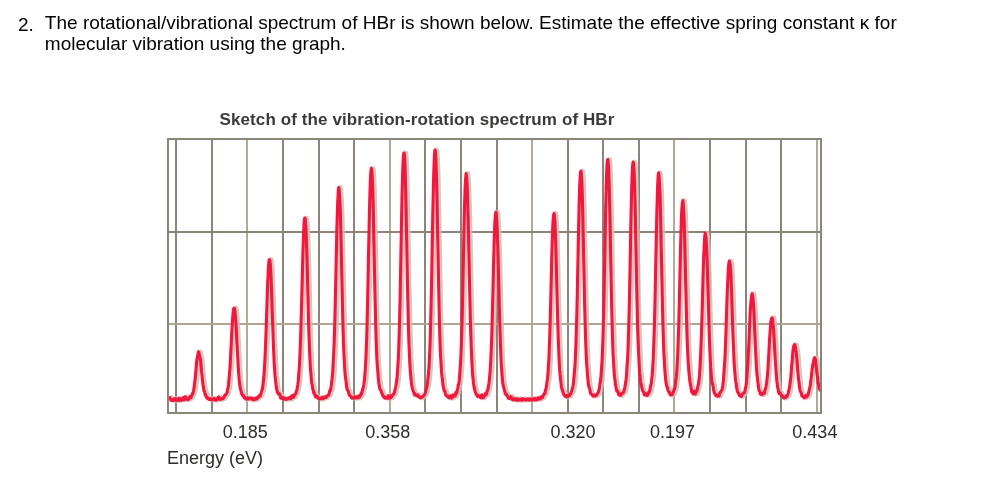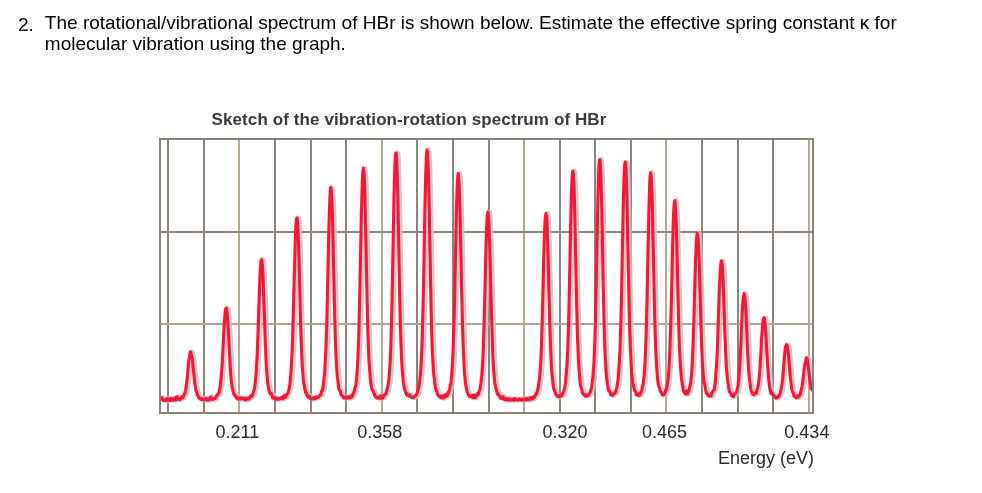--- a/index.html
+++ b/index.html
@@ -33,21 +33,21 @@
   }
   #question-text {
     font-size: 19px;
     line-height: 21px;
     width: 900px;
   }
 
   
   #figure {
     position: absolute;
-    left: 4px;
+    left: 12px;
     top: 100px;
     width: 786px;
     height: 393px;
   }
 
   #chart-title {
     position: absolute;
     left: 0;
     top: 10px;
     width: 982px;
@@ -112,21 +112,21 @@
     font-size: 18px;
     color: #2b2b28;
     transform: translateX(-50%);
     white-space: nowrap;
   }
   #xaxis-label {
     position: absolute;
     top: 348px;
     left: 155px;
     width: 655px;
-    text-align: right;
+    text-align: left;
     font-size: 18px;
     color: #2b2b28;
   }
 </style>
 </head>
 <body>
 
 <div id="question">
   <div id="question-number">2.</div>
   <div id="question-text">The rotational/vibrational spectrum of HBr is shown below.  Estimate the effective spring constant κ for molecular vibration using the graph.</div>
@@ -160,21 +160,21 @@
         <div class="hgrid warm" style="top: 183.092px;"></div>
         <div class="hgrid" style="top: 90.908px;"></div>
       </div>
     <svg id="spectrum" viewBox="0 0 655 276" preserveAspectRatio="none">
         <path d="M 0.00 262.26 L 0.47 261.88 L 0.94 261.37 L 1.40 263.20 L 1.87 263.84 L 2.34 263.35 L 2.81 264.30 L 3.28 263.81 L 3.74 264.17 L 4.21 263.91 L 4.68 263.01 L 5.15 262.53 L 5.61 262.79 L 6.08 264.23 L 6.55 262.41 L 7.02 263.27 L 7.49 263.77 L 7.95 263.30 L 8.42 264.13 L 8.89 263.84 L 9.36 263.13 L 9.83 262.15 L 10.29 264.23 L 10.76 264.05 L 11.23 262.72 L 11.70 263.75 L 12.16 262.59 L 12.63 264.03 L 13.10 263.74 L 13.57 262.98 L 14.04 262.88 L 14.50 261.37 L 14.97 261.68 L 15.44 263.60 L 15.91 262.10 L 16.37 260.60 L 16.84 261.17 L 17.31 261.90 L 17.78 262.27 L 18.25 263.10 L 18.71 263.49 L 19.18 262.97 L 19.65 262.83 L 20.12 262.63 L 20.59 261.13 L 21.05 260.60 L 21.52 260.23 L 21.99 261.39 L 22.46 260.23 L 22.92 259.41 L 23.39 257.54 L 23.86 257.72 L 24.33 255.96 L 24.80 253.90 L 25.26 250.95 L 25.73 246.78 L 26.20 243.56 L 26.67 238.37 L 27.14 233.11 L 27.60 227.49 L 28.07 222.57 L 28.54 221.15 L 29.01 218.50 L 29.48 214.97 L 29.94 215.42 L 30.41 217.57 L 30.88 219.15 L 31.35 221.25 L 31.81 223.49 L 32.28 229.52 L 32.75 234.96 L 33.22 239.16 L 33.69 243.64 L 34.15 248.04 L 34.62 250.53 L 35.09 253.98 L 35.56 255.07 L 36.02 256.22 L 36.49 258.96 L 36.96 258.63 L 37.43 259.97 L 37.90 261.47 L 38.36 261.95 L 38.83 261.63 L 39.30 261.88 L 39.77 262.87 L 40.24 262.47 L 40.70 263.29 L 41.17 262.59 L 41.64 262.91 L 42.11 263.28 L 42.57 262.89 L 43.04 263.01 L 43.51 263.72 L 43.98 263.51 L 44.45 262.95 L 44.91 262.88 L 45.38 262.22 L 45.85 263.63 L 46.32 262.76 L 46.79 262.74 L 47.25 263.92 L 47.72 263.66 L 48.19 263.52 L 48.66 263.25 L 49.13 261.47 L 49.59 260.97 L 50.06 260.79 L 50.53 262.51 L 51.00 262.96 L 51.46 262.35 L 51.93 263.25 L 52.40 262.99 L 52.87 262.35 L 53.34 262.37 L 53.80 262.59 L 54.27 262.64 L 54.74 261.56 L 55.21 261.35 L 55.68 260.42 L 56.14 259.00 L 56.61 258.66 L 57.08 258.64 L 57.55 257.79 L 58.01 257.26 L 58.48 255.95 L 58.95 252.74 L 59.42 251.64 L 59.89 247.85 L 60.35 242.95 L 60.82 237.30 L 61.29 231.68 L 61.76 223.92 L 62.22 214.20 L 62.69 205.15 L 63.16 194.58 L 63.63 187.07 L 64.10 180.24 L 64.56 174.46 L 65.03 171.14 L 65.50 170.56 L 65.97 171.41 L 66.44 174.14 L 66.90 180.07 L 67.37 186.40 L 67.84 194.81 L 68.31 205.48 L 68.77 213.59 L 69.24 222.27 L 69.71 231.58 L 70.18 238.02 L 70.65 243.50 L 71.11 247.54 L 71.58 251.42 L 72.05 252.69 L 72.52 254.93 L 72.99 257.55 L 73.45 257.42 L 73.92 258.99 L 74.39 259.68 L 74.86 259.17 L 75.33 260.50 L 75.79 261.73 L 76.26 261.18 L 76.73 261.49 L 77.20 262.78 L 77.66 262.96 L 78.13 262.78 L 78.60 262.19 L 79.07 261.58 L 79.54 261.84 L 80.00 262.83 L 80.47 262.40 L 80.94 262.01 L 81.41 261.74 L 81.88 262.04 L 82.34 261.98 L 82.81 262.11 L 83.28 262.83 L 83.75 263.37 L 84.21 262.42 L 84.68 262.37 L 85.15 263.49 L 85.62 262.94 L 86.09 263.36 L 86.55 262.50 L 87.02 262.84 L 87.49 262.17 L 87.96 261.77 L 88.42 262.73 L 88.89 262.21 L 89.36 261.76 L 89.83 260.80 L 90.30 259.99 L 90.76 259.27 L 91.23 260.24 L 91.70 259.70 L 92.17 258.64 L 92.64 256.90 L 93.10 255.38 L 93.57 253.60 L 94.04 252.11 L 94.51 248.60 L 94.98 244.86 L 95.44 240.22 L 95.91 233.07 L 96.38 225.47 L 96.85 215.56 L 97.31 203.91 L 97.78 190.77 L 98.25 176.35 L 98.72 161.53 L 99.19 147.91 L 99.65 136.94 L 100.12 128.56 L 100.59 122.44 L 101.06 121.33 L 101.53 122.43 L 101.99 126.59 L 102.46 134.50 L 102.93 145.69 L 103.40 159.41 L 103.86 173.95 L 104.33 186.85 L 104.80 201.95 L 105.27 212.95 L 105.74 224.69 L 106.20 232.03 L 106.67 238.85 L 107.14 243.50 L 107.61 247.82 L 108.07 251.23 L 108.54 253.56 L 109.01 255.73 L 109.48 256.69 L 109.95 257.54 L 110.41 257.24 L 110.88 257.10 L 111.35 257.82 L 111.82 259.53 L 112.29 261.68 L 112.75 261.61 L 113.22 261.00 L 113.69 262.23 L 114.16 261.27 L 114.62 262.30 L 115.09 262.92 L 115.56 261.84 L 116.03 262.24 L 116.50 263.04 L 116.96 262.58 L 117.43 262.22 L 117.90 262.86 L 118.37 263.14 L 118.84 262.55 L 119.30 262.71 L 119.77 262.61 L 120.24 261.96 L 120.71 261.76 L 121.18 261.37 L 121.64 261.37 L 122.11 261.77 L 122.58 262.71 L 123.05 260.57 L 123.51 259.68 L 123.98 259.45 L 124.45 260.77 L 124.92 260.14 L 125.39 260.98 L 125.85 259.88 L 126.32 258.58 L 126.79 258.11 L 127.26 257.63 L 127.73 256.93 L 128.19 254.50 L 128.66 253.56 L 129.13 251.00 L 129.60 248.27 L 130.06 244.39 L 130.53 238.05 L 131.00 232.13 L 131.47 224.17 L 131.94 213.83 L 132.40 200.75 L 132.87 185.09 L 133.34 167.90 L 133.81 150.38 L 134.27 132.24 L 134.74 114.14 L 135.21 98.90 L 135.68 88.00 L 136.15 80.81 L 136.61 79.15 L 137.08 79.65 L 137.55 85.76 L 138.02 94.95 L 138.49 108.62 L 138.95 123.68 L 139.42 142.52 L 139.89 162.79 L 140.36 182.05 L 140.83 198.03 L 141.29 210.47 L 141.76 221.10 L 142.23 231.08 L 142.70 236.48 L 143.16 242.64 L 143.63 247.00 L 144.10 248.50 L 144.57 252.32 L 145.04 253.62 L 145.50 256.47 L 145.97 256.03 L 146.44 258.08 L 146.91 258.29 L 147.38 260.35 L 147.84 260.80 L 148.31 260.36 L 148.78 259.97 L 149.25 260.07 L 149.71 261.11 L 150.18 262.20 L 150.65 262.60 L 151.12 262.11 L 151.59 262.82 L 152.05 262.29 L 152.52 261.95 L 152.99 262.06 L 153.46 261.95 L 153.92 262.62 L 154.39 261.23 L 154.86 261.84 L 155.33 262.25 L 155.80 262.08 L 156.26 260.95 L 156.73 261.34 L 157.20 260.88 L 157.67 260.53 L 158.14 261.20 L 158.60 260.49 L 159.07 259.75 L 159.54 259.22 L 160.01 259.12 L 160.47 259.07 L 160.94 258.22 L 161.41 255.75 L 161.88 254.17 L 162.35 254.43 L 162.81 252.33 L 163.28 248.65 L 163.75 245.38 L 164.22 240.61 L 164.69 236.28 L 165.15 227.11 L 165.62 218.49 L 166.09 207.27 L 166.56 193.41 L 167.03 176.74 L 167.49 155.83 L 167.96 134.37 L 168.43 112.51 L 168.90 90.55 L 169.36 74.22 L 169.83 61.72 L 170.30 52.05 L 170.77 48.16 L 171.24 50.89 L 171.70 57.70 L 172.17 66.91 L 172.64 82.10 L 173.11 101.41 L 173.58 123.86 L 174.04 146.12 L 174.51 167.23 L 174.98 187.25 L 175.45 202.87 L 175.91 215.07 L 176.38 224.80 L 176.85 232.98 L 177.32 239.32 L 177.79 242.68 L 178.25 246.18 L 178.72 250.52 L 179.19 253.07 L 179.66 253.95 L 180.12 254.25 L 180.59 255.54 L 181.06 257.93 L 181.53 259.01 L 182.00 259.50 L 182.46 260.04 L 182.93 260.08 L 183.40 261.34 L 183.87 260.68 L 184.34 261.94 L 184.80 261.20 L 185.27 261.79 L 185.74 261.35 L 186.21 261.43 L 186.67 261.75 L 187.14 262.04 L 187.61 260.50 L 188.08 260.59 L 188.55 260.54 L 189.01 261.49 L 189.48 261.22 L 189.95 260.99 L 190.42 261.70 L 190.89 259.87 L 191.35 261.11 L 191.82 260.57 L 192.29 260.10 L 192.76 258.95 L 193.23 257.34 L 193.69 257.64 L 194.16 255.28 L 194.63 254.40 L 195.10 251.99 L 195.56 250.70 L 196.03 247.99 L 196.50 244.40 L 196.97 239.51 L 197.44 233.67 L 197.90 225.62 L 198.37 214.44 L 198.84 202.77 L 199.31 186.60 L 199.77 165.55 L 200.24 143.45 L 200.71 119.48 L 201.18 95.99 L 201.65 74.27 L 202.11 56.08 L 202.58 41.09 L 203.05 32.92 L 203.52 28.75 L 203.99 30.04 L 204.45 36.06 L 204.92 47.84 L 205.39 63.84 L 205.86 87.06 L 206.32 110.97 L 206.79 135.03 L 207.26 158.06 L 207.73 177.80 L 208.20 196.53 L 208.66 209.73 L 209.13 221.59 L 209.60 229.15 L 210.07 234.84 L 210.54 241.31 L 211.00 245.73 L 211.47 249.02 L 211.94 251.92 L 212.41 253.19 L 212.88 253.54 L 213.34 254.33 L 213.81 256.18 L 214.28 257.33 L 214.75 258.19 L 215.21 259.75 L 215.68 259.82 L 216.15 261.00 L 216.62 261.43 L 217.09 261.75 L 217.55 260.93 L 218.02 261.33 L 218.49 262.01 L 218.96 262.01 L 219.43 262.12 L 219.89 261.87 L 220.36 261.45 L 220.83 259.43 L 221.30 261.45 L 221.76 262.10 L 222.23 261.89 L 222.70 261.47 L 223.17 261.56 L 223.64 259.24 L 224.10 260.43 L 224.57 259.61 L 225.04 258.81 L 225.51 258.52 L 225.97 257.55 L 226.44 257.18 L 226.91 255.74 L 227.38 253.27 L 227.85 251.41 L 228.31 249.23 L 228.78 246.45 L 229.25 243.08 L 229.72 237.35 L 230.19 230.86 L 230.65 222.92 L 231.12 212.38 L 231.59 197.27 L 232.06 180.34 L 232.52 160.14 L 232.99 135.80 L 233.46 109.50 L 233.93 83.70 L 234.40 59.76 L 234.86 41.05 L 235.33 26.45 L 235.80 16.28 L 236.27 13.19 L 236.74 13.50 L 237.20 19.62 L 237.67 32.45 L 238.14 50.89 L 238.61 75.04 L 239.08 99.53 L 239.54 125.36 L 240.01 148.66 L 240.48 171.06 L 240.95 190.97 L 241.41 206.18 L 241.88 217.56 L 242.35 227.72 L 242.82 234.86 L 243.29 239.98 L 243.75 244.95 L 244.22 248.76 L 244.69 251.00 L 245.16 252.95 L 245.62 254.63 L 246.09 255.63 L 246.56 257.10 L 247.03 258.58 L 247.50 257.39 L 247.96 258.64 L 248.43 258.68 L 248.90 259.49 L 249.37 259.46 L 249.84 258.96 L 250.30 258.71 L 250.77 259.91 L 251.24 260.60 L 251.71 260.54 L 252.17 260.63 L 252.64 261.60 L 253.11 261.58 L 253.58 261.30 L 254.05 261.31 L 254.51 260.97 L 254.98 260.61 L 255.45 260.10 L 255.92 259.84 L 256.39 259.16 L 256.85 258.33 L 257.32 258.17 L 257.79 256.51 L 258.26 255.38 L 258.73 252.64 L 259.19 251.34 L 259.66 249.58 L 260.13 245.67 L 260.60 241.43 L 261.06 236.87 L 261.53 230.87 L 262.00 221.87 L 262.47 211.67 L 262.94 197.68 L 263.40 179.77 L 263.87 159.84 L 264.34 135.68 L 264.81 109.34 L 265.28 82.18 L 265.74 59.29 L 266.21 39.26 L 266.68 24.09 L 267.15 15.07 L 267.61 10.15 L 268.08 11.71 L 268.55 19.73 L 269.02 33.38 L 269.49 51.71 L 269.95 74.97 L 270.42 101.14 L 270.89 126.69 L 271.36 151.24 L 271.82 173.24 L 272.29 191.80 L 272.76 207.21 L 273.23 218.78 L 273.70 226.78 L 274.16 235.33 L 274.63 239.65 L 275.10 242.53 L 275.57 247.96 L 276.04 250.93 L 276.50 252.77 L 276.97 254.59 L 277.44 254.50 L 277.91 257.14 L 278.37 258.46 L 278.84 259.00 L 279.31 259.79 L 279.78 260.08 L 280.25 260.43 L 280.71 260.04 L 281.18 261.23 L 281.65 261.40 L 282.12 261.72 L 282.59 260.62 L 283.05 259.67 L 283.52 261.32 L 283.99 261.20 L 284.46 261.88 L 284.93 261.42 L 285.39 258.97 L 285.86 258.91 L 286.33 258.64 L 286.80 259.76 L 287.26 258.69 L 287.73 259.89 L 288.20 258.63 L 288.67 256.11 L 289.14 257.14 L 289.60 256.28 L 290.07 253.69 L 290.54 252.28 L 291.01 248.42 L 291.48 247.53 L 291.94 244.70 L 292.41 239.41 L 292.88 232.59 L 293.35 225.75 L 293.81 216.19 L 294.28 202.59 L 294.75 187.37 L 295.22 169.24 L 295.69 146.41 L 296.15 123.93 L 296.62 100.16 L 297.09 76.56 L 297.56 59.75 L 298.02 46.31 L 298.49 38.56 L 298.96 33.93 L 299.43 37.11 L 299.90 43.99 L 300.36 55.31 L 300.83 72.92 L 301.30 94.16 L 301.77 115.92 L 302.24 139.49 L 302.70 161.36 L 303.17 181.17 L 303.64 196.74 L 304.11 210.69 L 304.57 221.36 L 305.04 230.88 L 305.51 238.46 L 305.98 242.47 L 306.45 247.33 L 306.91 250.51 L 307.38 252.50 L 307.85 254.60 L 308.32 255.95 L 308.79 257.19 L 309.25 258.33 L 309.72 258.65 L 310.19 259.81 L 310.66 260.40 L 311.13 259.34 L 311.59 259.69 L 312.06 259.81 L 312.53 259.88 L 313.00 259.64 L 313.46 260.96 L 313.93 261.63 L 314.40 261.07 L 314.87 258.78 L 315.34 259.33 L 315.80 260.01 L 316.27 261.48 L 316.74 260.61 L 317.21 259.97 L 317.67 259.07 L 318.14 258.36 L 318.61 256.96 L 319.08 258.56 L 319.55 257.55 L 320.01 254.43 L 320.48 254.18 L 320.95 252.61 L 321.42 249.59 L 321.89 246.98 L 322.35 243.30 L 322.82 237.79 L 323.29 231.68 L 323.76 223.23 L 324.22 212.93 L 324.69 199.72 L 325.16 183.96 L 325.63 165.93 L 326.10 146.07 L 326.56 126.47 L 327.03 107.76 L 327.50 91.91 L 327.97 81.65 L 328.44 75.44 L 328.90 73.23 L 329.37 75.19 L 329.84 82.64 L 330.31 93.39 L 330.78 107.34 L 331.24 123.84 L 331.71 143.84 L 332.18 162.79 L 332.65 180.68 L 333.11 195.84 L 333.58 210.35 L 334.05 222.76 L 334.52 230.58 L 334.99 237.28 L 335.45 242.91 L 335.92 247.57 L 336.39 249.35 L 336.86 251.70 L 337.33 252.88 L 337.79 254.94 L 338.26 257.12 L 338.73 258.10 L 339.20 257.48 L 339.66 258.71 L 340.13 259.19 L 340.60 259.59 L 341.07 261.41 L 341.54 261.93 L 342.00 261.78 L 342.47 262.37 L 342.94 262.27 L 343.41 261.23 L 343.87 260.47 L 344.34 260.82 L 344.81 262.27 L 345.28 262.90 L 345.75 263.60 L 346.21 263.11 L 346.68 263.34 L 347.15 263.24 L 347.62 262.34 L 348.09 262.78 L 348.55 263.78 L 349.02 263.92 L 349.49 263.15 L 349.96 263.67 L 350.43 262.59 L 350.89 264.06 L 351.36 263.25 L 351.83 263.02 L 352.30 263.33 L 352.76 263.82 L 353.23 263.75 L 353.70 262.96 L 354.17 263.16 L 354.64 263.99 L 355.10 263.88 L 355.57 263.96 L 356.04 262.48 L 356.51 263.02 L 356.98 263.30 L 357.44 263.33 L 357.91 263.82 L 358.38 263.78 L 358.85 263.49 L 359.31 263.93 L 359.78 263.81 L 360.25 263.10 L 360.72 262.68 L 361.19 262.72 L 361.65 263.32 L 362.12 262.96 L 362.59 263.93 L 363.06 263.95 L 363.53 263.62 L 363.99 263.03 L 364.46 262.89 L 364.93 263.68 L 365.40 263.60 L 365.86 263.80 L 366.33 262.85 L 366.80 263.06 L 367.27 262.41 L 367.74 262.21 L 368.20 263.70 L 368.67 263.54 L 369.14 263.05 L 369.61 263.05 L 370.07 263.48 L 370.54 262.89 L 371.01 262.02 L 371.48 263.03 L 371.95 261.62 L 372.41 261.50 L 372.88 262.84 L 373.35 262.82 L 373.82 262.51 L 374.29 261.63 L 374.75 260.52 L 375.22 261.08 L 375.69 261.41 L 376.16 259.96 L 376.63 259.22 L 377.09 258.12 L 377.56 257.32 L 378.03 257.68 L 378.50 255.30 L 378.96 253.16 L 379.43 251.84 L 379.90 248.63 L 380.37 245.15 L 380.84 242.26 L 381.30 236.96 L 381.77 229.42 L 382.24 221.56 L 382.71 209.08 L 383.18 196.25 L 383.64 180.32 L 384.11 161.60 L 384.58 141.41 L 385.05 120.88 L 385.51 104.99 L 385.98 91.13 L 386.45 81.28 L 386.92 76.28 L 387.39 74.54 L 387.85 76.85 L 388.32 83.85 L 388.79 95.58 L 389.26 110.51 L 389.72 128.10 L 390.19 148.38 L 390.66 167.73 L 391.13 184.76 L 391.60 200.50 L 392.06 212.63 L 392.53 224.03 L 393.00 232.54 L 393.47 238.14 L 393.94 242.47 L 394.40 246.99 L 394.87 250.92 L 395.34 252.67 L 395.81 253.67 L 396.27 255.22 L 396.74 256.89 L 397.21 258.17 L 397.68 258.82 L 398.15 259.36 L 398.61 260.10 L 399.08 260.04 L 399.55 260.01 L 400.02 260.78 L 400.49 259.33 L 400.95 260.29 L 401.42 260.04 L 401.89 259.22 L 402.36 259.86 L 402.83 259.69 L 403.29 257.67 L 403.76 257.95 L 404.23 257.56 L 404.70 256.00 L 405.16 255.04 L 405.63 252.86 L 406.10 251.66 L 406.57 248.94 L 407.04 245.69 L 407.50 239.94 L 407.97 234.53 L 408.44 229.08 L 408.91 219.75 L 409.38 208.51 L 409.84 193.31 L 410.31 177.63 L 410.78 156.88 L 411.25 132.78 L 411.71 109.13 L 412.18 86.43 L 412.65 65.85 L 413.12 49.01 L 413.59 38.62 L 414.05 32.56 L 414.52 31.50 L 414.99 35.59 L 415.46 44.36 L 415.92 59.72 L 416.39 79.63 L 416.86 101.80 L 417.33 126.47 L 417.80 149.11 L 418.26 170.11 L 418.73 187.31 L 419.20 203.47 L 419.67 216.44 L 420.14 226.21 L 420.60 232.12 L 421.07 238.40 L 421.54 243.83 L 422.01 248.22 L 422.48 250.42 L 422.94 251.54 L 423.41 253.22 L 423.88 255.99 L 424.35 257.43 L 424.81 257.63 L 425.28 258.01 L 425.75 258.45 L 426.22 259.48 L 426.69 259.93 L 427.15 259.87 L 427.62 259.18 L 428.09 258.87 L 428.56 259.17 L 429.03 259.67 L 429.49 259.30 L 429.96 259.13 L 430.43 258.50 L 430.90 257.89 L 431.36 256.99 L 431.83 256.02 L 432.30 254.62 L 432.77 252.81 L 433.24 250.30 L 433.70 246.68 L 434.17 244.18 L 434.64 239.50 L 435.11 233.18 L 435.57 226.20 L 436.04 216.13 L 436.51 203.70 L 436.98 188.02 L 437.45 169.71 L 437.91 147.02 L 438.38 122.80 L 438.85 95.78 L 439.32 70.48 L 439.79 51.24 L 440.25 35.52 L 440.72 24.22 L 441.19 20.13 L 441.66 19.81 L 442.12 25.71 L 442.59 36.51 L 443.06 51.64 L 443.53 71.72 L 444.00 96.69 L 444.46 122.76 L 444.93 147.74 L 445.40 168.35 L 445.87 188.41 L 446.34 203.97 L 446.80 217.05 L 447.27 225.02 L 447.74 233.86 L 448.21 239.94 L 448.68 243.18 L 449.14 247.99 L 449.61 250.11 L 450.08 252.79 L 450.55 254.58 L 451.01 254.44 L 451.48 254.60 L 451.95 256.37 L 452.42 258.38 L 452.89 258.63 L 453.35 258.99 L 453.82 257.98 L 454.29 259.20 L 454.76 258.69 L 455.23 257.68 L 455.69 257.04 L 456.16 256.81 L 456.63 257.01 L 457.10 256.27 L 457.56 255.19 L 458.03 253.35 L 458.50 251.52 L 458.97 249.45 L 459.44 245.84 L 459.90 242.99 L 460.37 237.74 L 460.84 229.22 L 461.31 223.22 L 461.77 214.36 L 462.24 199.37 L 462.71 184.07 L 463.18 165.53 L 463.65 143.12 L 464.11 117.69 L 464.58 91.67 L 465.05 68.09 L 465.52 49.53 L 465.99 34.97 L 466.45 26.27 L 466.92 22.40 L 467.39 23.37 L 467.86 29.51 L 468.32 41.74 L 468.79 58.80 L 469.26 80.28 L 469.73 105.26 L 470.20 130.84 L 470.66 154.43 L 471.13 175.50 L 471.60 193.73 L 472.07 206.60 L 472.54 216.84 L 473.00 226.76 L 473.47 235.80 L 473.94 239.55 L 474.41 244.73 L 474.88 247.81 L 475.34 248.64 L 475.81 251.53 L 476.28 253.95 L 476.75 254.85 L 477.21 255.15 L 477.68 255.91 L 478.15 258.57 L 478.62 257.11 L 479.09 257.24 L 479.55 258.06 L 480.02 258.93 L 480.49 258.03 L 480.96 259.03 L 481.42 258.62 L 481.89 258.32 L 482.36 256.16 L 482.83 256.08 L 483.30 255.87 L 483.76 254.09 L 484.23 251.14 L 484.70 249.02 L 485.17 247.39 L 485.64 242.94 L 486.10 238.92 L 486.57 232.41 L 487.04 225.10 L 487.51 214.11 L 487.97 200.82 L 488.44 186.18 L 488.91 166.39 L 489.38 144.01 L 489.85 119.38 L 490.31 97.77 L 490.78 76.19 L 491.25 58.63 L 491.72 44.18 L 492.19 35.84 L 492.65 33.16 L 493.12 37.14 L 493.59 44.76 L 494.06 54.98 L 494.53 73.81 L 494.99 96.27 L 495.46 119.54 L 495.93 141.65 L 496.40 164.06 L 496.86 183.93 L 497.33 199.56 L 497.80 213.95 L 498.27 222.00 L 498.74 231.13 L 499.20 237.50 L 499.67 242.62 L 500.14 246.93 L 500.61 248.86 L 501.08 250.87 L 501.54 251.14 L 502.01 253.94 L 502.48 254.86 L 502.95 255.70 L 503.41 255.93 L 503.88 257.59 L 504.35 258.51 L 504.82 258.77 L 505.29 258.63 L 505.75 258.46 L 506.22 257.90 L 506.69 257.80 L 507.16 256.02 L 507.62 255.47 L 508.09 252.96 L 508.56 253.05 L 509.03 250.85 L 509.50 247.82 L 509.96 243.93 L 510.43 240.40 L 510.90 234.30 L 511.37 226.09 L 511.84 217.68 L 512.30 203.80 L 512.77 190.90 L 513.24 173.41 L 513.71 153.18 L 514.18 132.33 L 514.64 111.83 L 515.11 93.84 L 515.58 77.94 L 516.05 69.20 L 516.51 64.09 L 516.98 61.41 L 517.45 64.96 L 517.92 73.04 L 518.39 84.82 L 518.85 101.01 L 519.32 121.11 L 519.79 142.09 L 520.26 162.43 L 520.73 181.02 L 521.19 197.96 L 521.66 211.00 L 522.13 220.97 L 522.60 228.27 L 523.06 234.69 L 523.53 240.04 L 524.00 244.05 L 524.47 247.52 L 524.94 249.57 L 525.40 252.80 L 525.87 255.37 L 526.34 256.32 L 526.81 256.73 L 527.27 257.51 L 527.74 257.75 L 528.21 257.06 L 528.68 254.82 L 529.15 256.20 L 529.61 257.71 L 530.08 255.50 L 530.55 255.22 L 531.02 255.25 L 531.49 252.59 L 531.95 251.22 L 532.42 248.74 L 532.89 246.73 L 533.36 242.81 L 533.82 237.66 L 534.29 229.96 L 534.76 221.06 L 535.23 209.62 L 535.70 196.52 L 536.16 182.71 L 536.63 166.48 L 537.10 146.93 L 537.57 130.46 L 538.04 116.94 L 538.50 107.68 L 538.97 98.63 L 539.44 94.47 L 539.91 96.11 L 540.38 100.20 L 540.84 107.45 L 541.31 118.94 L 541.78 132.41 L 542.25 149.63 L 542.71 166.24 L 543.18 184.27 L 543.65 199.70 L 544.12 211.65 L 544.59 223.16 L 545.05 231.51 L 545.52 237.67 L 545.99 243.05 L 546.46 245.59 L 546.93 247.64 L 547.39 249.92 L 547.86 252.99 L 548.33 255.24 L 548.80 257.04 L 549.26 257.42 L 549.73 257.69 L 550.20 259.27 L 550.67 259.61 L 551.14 259.28 L 551.60 259.84 L 552.07 259.23 L 552.54 259.41 L 553.01 258.68 L 553.47 259.61 L 553.94 257.73 L 554.41 256.26 L 554.88 255.67 L 555.35 255.02 L 555.81 254.19 L 556.28 253.93 L 556.75 251.94 L 557.22 248.93 L 557.69 245.38 L 558.15 239.19 L 558.62 232.08 L 559.09 225.77 L 559.56 217.03 L 560.02 205.55 L 560.49 191.26 L 560.96 175.49 L 561.43 161.50 L 561.90 149.42 L 562.36 139.34 L 562.83 130.39 L 563.30 125.22 L 563.77 122.88 L 564.24 124.17 L 564.70 126.56 L 565.17 133.59 L 565.64 144.01 L 566.11 156.35 L 566.58 172.52 L 567.04 187.13 L 567.51 200.73 L 567.98 211.10 L 568.45 223.39 L 568.91 231.15 L 569.38 236.65 L 569.85 241.91 L 570.32 245.47 L 570.79 248.42 L 571.25 251.93 L 571.72 254.03 L 572.19 255.82 L 572.66 256.06 L 573.12 256.91 L 573.59 258.52 L 574.06 259.34 L 574.53 259.83 L 575.00 259.91 L 575.46 259.41 L 575.93 260.30 L 576.40 258.95 L 576.87 258.02 L 577.34 257.63 L 577.80 257.62 L 578.27 256.68 L 578.74 256.54 L 579.21 255.66 L 579.67 253.39 L 580.14 251.18 L 580.61 248.81 L 581.08 244.70 L 581.55 238.77 L 582.01 232.59 L 582.48 225.30 L 582.95 215.48 L 583.42 207.08 L 583.89 195.24 L 584.35 184.36 L 584.82 173.93 L 585.29 166.53 L 585.76 161.41 L 586.23 157.89 L 586.69 155.92 L 587.16 157.84 L 587.63 161.62 L 588.10 166.99 L 588.56 174.94 L 589.03 186.44 L 589.50 197.23 L 589.97 208.87 L 590.44 218.84 L 590.90 227.86 L 591.37 234.90 L 591.84 240.08 L 592.31 244.29 L 592.78 248.16 L 593.24 251.58 L 593.71 254.27 L 594.18 255.16 L 594.65 255.91 L 595.11 257.88 L 595.58 257.99 L 596.05 257.62 L 596.52 258.39 L 596.99 258.07 L 597.45 257.16 L 597.92 256.68 L 598.39 257.09 L 598.86 257.21 L 599.32 255.29 L 599.79 253.20 L 600.26 252.41 L 600.73 249.72 L 601.20 247.39 L 601.66 242.88 L 602.13 238.47 L 602.60 232.37 L 603.07 223.98 L 603.54 216.33 L 604.00 206.86 L 604.47 198.79 L 604.94 192.74 L 605.41 185.19 L 605.88 182.83 L 606.34 180.74 L 606.81 180.40 L 607.28 182.55 L 607.75 187.01 L 608.21 190.82 L 608.68 198.36 L 609.15 207.61 L 609.62 216.32 L 610.09 224.42 L 610.55 231.36 L 611.02 238.19 L 611.49 243.77 L 611.96 247.54 L 612.43 251.34 L 612.89 253.01 L 613.36 255.62 L 613.83 257.17 L 614.30 257.25 L 614.76 256.71 L 615.23 257.61 L 615.70 258.63 L 616.17 258.91 L 616.64 259.49 L 617.10 259.45 L 617.57 260.31 L 618.04 261.29 L 618.51 261.65 L 618.97 261.83 L 619.44 260.99 L 619.91 261.09 L 620.38 261.44 L 620.85 260.62 L 621.31 259.67 L 621.78 260.03 L 622.25 259.23 L 622.72 257.83 L 623.19 256.36 L 623.65 254.40 L 624.12 251.61 L 624.59 248.87 L 625.06 245.29 L 625.52 241.45 L 625.99 236.20 L 626.46 229.56 L 626.93 224.85 L 627.40 218.83 L 627.86 213.21 L 628.33 209.74 L 628.80 208.73 L 629.27 207.66 L 629.74 207.86 L 630.20 209.93 L 630.67 213.01 L 631.14 215.91 L 631.61 220.93 L 632.07 226.03 L 632.54 233.22 L 633.01 239.05 L 633.48 243.22 L 633.95 247.06 L 634.41 251.30 L 634.88 253.76 L 635.35 255.47 L 635.82 256.01 L 636.29 257.06 L 636.75 259.65 L 637.22 259.50 L 637.69 260.28 L 638.16 260.84 L 638.63 260.76 L 639.09 261.58 L 639.56 260.98 L 640.03 260.27 L 640.50 259.37 L 640.96 260.35 L 641.43 260.66 L 641.90 260.37 L 642.37 259.41 L 642.84 258.96 L 643.30 257.05 L 643.77 255.29 L 644.24 253.63 L 644.71 251.31 L 645.17 249.06 L 645.64 245.40 L 646.11 241.38 L 646.58 237.40 L 647.05 232.77 L 647.51 229.42 L 647.98 226.90 L 648.45 225.01 L 648.92 222.90 L 649.39 221.02 L 649.85 221.53 L 650.32 222.45 L 650.79 226.73 L 651.26 230.71 L 651.72 234.70 L 652.19 238.49 L 652.66 242.06 L 653.13 246.81 L 653.60 247.79 L 654.06 251.67 L 654.53 252.27 L 655.00 253.78" fill="none" stroke="#d8b9b2" stroke-width="5" stroke-linejoin="round" transform="translate(1.6,0)" opacity="0.85"></path>
         <path d="M 0.00 262.26 L 0.47 261.88 L 0.94 261.37 L 1.40 263.20 L 1.87 263.84 L 2.34 263.35 L 2.81 264.30 L 3.28 263.81 L 3.74 264.17 L 4.21 263.91 L 4.68 263.01 L 5.15 262.53 L 5.61 262.79 L 6.08 264.23 L 6.55 262.41 L 7.02 263.27 L 7.49 263.77 L 7.95 263.30 L 8.42 264.13 L 8.89 263.84 L 9.36 263.13 L 9.83 262.15 L 10.29 264.23 L 10.76 264.05 L 11.23 262.72 L 11.70 263.75 L 12.16 262.59 L 12.63 264.03 L 13.10 263.74 L 13.57 262.98 L 14.04 262.88 L 14.50 261.37 L 14.97 261.68 L 15.44 263.60 L 15.91 262.10 L 16.37 260.60 L 16.84 261.17 L 17.31 261.90 L 17.78 262.27 L 18.25 263.10 L 18.71 263.49 L 19.18 262.97 L 19.65 262.83 L 20.12 262.63 L 20.59 261.13 L 21.05 260.60 L 21.52 260.23 L 21.99 261.39 L 22.46 260.23 L 22.92 259.41 L 23.39 257.54 L 23.86 257.72 L 24.33 255.96 L 24.80 253.90 L 25.26 250.95 L 25.73 246.78 L 26.20 243.56 L 26.67 238.37 L 27.14 233.11 L 27.60 227.49 L 28.07 222.57 L 28.54 221.15 L 29.01 218.50 L 29.48 214.97 L 29.94 215.42 L 30.41 217.57 L 30.88 219.15 L 31.35 221.25 L 31.81 223.49 L 32.28 229.52 L 32.75 234.96 L 33.22 239.16 L 33.69 243.64 L 34.15 248.04 L 34.62 250.53 L 35.09 253.98 L 35.56 255.07 L 36.02 256.22 L 36.49 258.96 L 36.96 258.63 L 37.43 259.97 L 37.90 261.47 L 38.36 261.95 L 38.83 261.63 L 39.30 261.88 L 39.77 262.87 L 40.24 262.47 L 40.70 263.29 L 41.17 262.59 L 41.64 262.91 L 42.11 263.28 L 42.57 262.89 L 43.04 263.01 L 43.51 263.72 L 43.98 263.51 L 44.45 262.95 L 44.91 262.88 L 45.38 262.22 L 45.85 263.63 L 46.32 262.76 L 46.79 262.74 L 47.25 263.92 L 47.72 263.66 L 48.19 263.52 L 48.66 263.25 L 49.13 261.47 L 49.59 260.97 L 50.06 260.79 L 50.53 262.51 L 51.00 262.96 L 51.46 262.35 L 51.93 263.25 L 52.40 262.99 L 52.87 262.35 L 53.34 262.37 L 53.80 262.59 L 54.27 262.64 L 54.74 261.56 L 55.21 261.35 L 55.68 260.42 L 56.14 259.00 L 56.61 258.66 L 57.08 258.64 L 57.55 257.79 L 58.01 257.26 L 58.48 255.95 L 58.95 252.74 L 59.42 251.64 L 59.89 247.85 L 60.35 242.95 L 60.82 237.30 L 61.29 231.68 L 61.76 223.92 L 62.22 214.20 L 62.69 205.15 L 63.16 194.58 L 63.63 187.07 L 64.10 180.24 L 64.56 174.46 L 65.03 171.14 L 65.50 170.56 L 65.97 171.41 L 66.44 174.14 L 66.90 180.07 L 67.37 186.40 L 67.84 194.81 L 68.31 205.48 L 68.77 213.59 L 69.24 222.27 L 69.71 231.58 L 70.18 238.02 L 70.65 243.50 L 71.11 247.54 L 71.58 251.42 L 72.05 252.69 L 72.52 254.93 L 72.99 257.55 L 73.45 257.42 L 73.92 258.99 L 74.39 259.68 L 74.86 259.17 L 75.33 260.50 L 75.79 261.73 L 76.26 261.18 L 76.73 261.49 L 77.20 262.78 L 77.66 262.96 L 78.13 262.78 L 78.60 262.19 L 79.07 261.58 L 79.54 261.84 L 80.00 262.83 L 80.47 262.40 L 80.94 262.01 L 81.41 261.74 L 81.88 262.04 L 82.34 261.98 L 82.81 262.11 L 83.28 262.83 L 83.75 263.37 L 84.21 262.42 L 84.68 262.37 L 85.15 263.49 L 85.62 262.94 L 86.09 263.36 L 86.55 262.50 L 87.02 262.84 L 87.49 262.17 L 87.96 261.77 L 88.42 262.73 L 88.89 262.21 L 89.36 261.76 L 89.83 260.80 L 90.30 259.99 L 90.76 259.27 L 91.23 260.24 L 91.70 259.70 L 92.17 258.64 L 92.64 256.90 L 93.10 255.38 L 93.57 253.60 L 94.04 252.11 L 94.51 248.60 L 94.98 244.86 L 95.44 240.22 L 95.91 233.07 L 96.38 225.47 L 96.85 215.56 L 97.31 203.91 L 97.78 190.77 L 98.25 176.35 L 98.72 161.53 L 99.19 147.91 L 99.65 136.94 L 100.12 128.56 L 100.59 122.44 L 101.06 121.33 L 101.53 122.43 L 101.99 126.59 L 102.46 134.50 L 102.93 145.69 L 103.40 159.41 L 103.86 173.95 L 104.33 186.85 L 104.80 201.95 L 105.27 212.95 L 105.74 224.69 L 106.20 232.03 L 106.67 238.85 L 107.14 243.50 L 107.61 247.82 L 108.07 251.23 L 108.54 253.56 L 109.01 255.73 L 109.48 256.69 L 109.95 257.54 L 110.41 257.24 L 110.88 257.10 L 111.35 257.82 L 111.82 259.53 L 112.29 261.68 L 112.75 261.61 L 113.22 261.00 L 113.69 262.23 L 114.16 261.27 L 114.62 262.30 L 115.09 262.92 L 115.56 261.84 L 116.03 262.24 L 116.50 263.04 L 116.96 262.58 L 117.43 262.22 L 117.90 262.86 L 118.37 263.14 L 118.84 262.55 L 119.30 262.71 L 119.77 262.61 L 120.24 261.96 L 120.71 261.76 L 121.18 261.37 L 121.64 261.37 L 122.11 261.77 L 122.58 262.71 L 123.05 260.57 L 123.51 259.68 L 123.98 259.45 L 124.45 260.77 L 124.92 260.14 L 125.39 260.98 L 125.85 259.88 L 126.32 258.58 L 126.79 258.11 L 127.26 257.63 L 127.73 256.93 L 128.19 254.50 L 128.66 253.56 L 129.13 251.00 L 129.60 248.27 L 130.06 244.39 L 130.53 238.05 L 131.00 232.13 L 131.47 224.17 L 131.94 213.83 L 132.40 200.75 L 132.87 185.09 L 133.34 167.90 L 133.81 150.38 L 134.27 132.24 L 134.74 114.14 L 135.21 98.90 L 135.68 88.00 L 136.15 80.81 L 136.61 79.15 L 137.08 79.65 L 137.55 85.76 L 138.02 94.95 L 138.49 108.62 L 138.95 123.68 L 139.42 142.52 L 139.89 162.79 L 140.36 182.05 L 140.83 198.03 L 141.29 210.47 L 141.76 221.10 L 142.23 231.08 L 142.70 236.48 L 143.16 242.64 L 143.63 247.00 L 144.10 248.50 L 144.57 252.32 L 145.04 253.62 L 145.50 256.47 L 145.97 256.03 L 146.44 258.08 L 146.91 258.29 L 147.38 260.35 L 147.84 260.80 L 148.31 260.36 L 148.78 259.97 L 149.25 260.07 L 149.71 261.11 L 150.18 262.20 L 150.65 262.60 L 151.12 262.11 L 151.59 262.82 L 152.05 262.29 L 152.52 261.95 L 152.99 262.06 L 153.46 261.95 L 153.92 262.62 L 154.39 261.23 L 154.86 261.84 L 155.33 262.25 L 155.80 262.08 L 156.26 260.95 L 156.73 261.34 L 157.20 260.88 L 157.67 260.53 L 158.14 261.20 L 158.60 260.49 L 159.07 259.75 L 159.54 259.22 L 160.01 259.12 L 160.47 259.07 L 160.94 258.22 L 161.41 255.75 L 161.88 254.17 L 162.35 254.43 L 162.81 252.33 L 163.28 248.65 L 163.75 245.38 L 164.22 240.61 L 164.69 236.28 L 165.15 227.11 L 165.62 218.49 L 166.09 207.27 L 166.56 193.41 L 167.03 176.74 L 167.49 155.83 L 167.96 134.37 L 168.43 112.51 L 168.90 90.55 L 169.36 74.22 L 169.83 61.72 L 170.30 52.05 L 170.77 48.16 L 171.24 50.89 L 171.70 57.70 L 172.17 66.91 L 172.64 82.10 L 173.11 101.41 L 173.58 123.86 L 174.04 146.12 L 174.51 167.23 L 174.98 187.25 L 175.45 202.87 L 175.91 215.07 L 176.38 224.80 L 176.85 232.98 L 177.32 239.32 L 177.79 242.68 L 178.25 246.18 L 178.72 250.52 L 179.19 253.07 L 179.66 253.95 L 180.12 254.25 L 180.59 255.54 L 181.06 257.93 L 181.53 259.01 L 182.00 259.50 L 182.46 260.04 L 182.93 260.08 L 183.40 261.34 L 183.87 260.68 L 184.34 261.94 L 184.80 261.20 L 185.27 261.79 L 185.74 261.35 L 186.21 261.43 L 186.67 261.75 L 187.14 262.04 L 187.61 260.50 L 188.08 260.59 L 188.55 260.54 L 189.01 261.49 L 189.48 261.22 L 189.95 260.99 L 190.42 261.70 L 190.89 259.87 L 191.35 261.11 L 191.82 260.57 L 192.29 260.10 L 192.76 258.95 L 193.23 257.34 L 193.69 257.64 L 194.16 255.28 L 194.63 254.40 L 195.10 251.99 L 195.56 250.70 L 196.03 247.99 L 196.50 244.40 L 196.97 239.51 L 197.44 233.67 L 197.90 225.62 L 198.37 214.44 L 198.84 202.77 L 199.31 186.60 L 199.77 165.55 L 200.24 143.45 L 200.71 119.48 L 201.18 95.99 L 201.65 74.27 L 202.11 56.08 L 202.58 41.09 L 203.05 32.92 L 203.52 28.75 L 203.99 30.04 L 204.45 36.06 L 204.92 47.84 L 205.39 63.84 L 205.86 87.06 L 206.32 110.97 L 206.79 135.03 L 207.26 158.06 L 207.73 177.80 L 208.20 196.53 L 208.66 209.73 L 209.13 221.59 L 209.60 229.15 L 210.07 234.84 L 210.54 241.31 L 211.00 245.73 L 211.47 249.02 L 211.94 251.92 L 212.41 253.19 L 212.88 253.54 L 213.34 254.33 L 213.81 256.18 L 214.28 257.33 L 214.75 258.19 L 215.21 259.75 L 215.68 259.82 L 216.15 261.00 L 216.62 261.43 L 217.09 261.75 L 217.55 260.93 L 218.02 261.33 L 218.49 262.01 L 218.96 262.01 L 219.43 262.12 L 219.89 261.87 L 220.36 261.45 L 220.83 259.43 L 221.30 261.45 L 221.76 262.10 L 222.23 261.89 L 222.70 261.47 L 223.17 261.56 L 223.64 259.24 L 224.10 260.43 L 224.57 259.61 L 225.04 258.81 L 225.51 258.52 L 225.97 257.55 L 226.44 257.18 L 226.91 255.74 L 227.38 253.27 L 227.85 251.41 L 228.31 249.23 L 228.78 246.45 L 229.25 243.08 L 229.72 237.35 L 230.19 230.86 L 230.65 222.92 L 231.12 212.38 L 231.59 197.27 L 232.06 180.34 L 232.52 160.14 L 232.99 135.80 L 233.46 109.50 L 233.93 83.70 L 234.40 59.76 L 234.86 41.05 L 235.33 26.45 L 235.80 16.28 L 236.27 13.19 L 236.74 13.50 L 237.20 19.62 L 237.67 32.45 L 238.14 50.89 L 238.61 75.04 L 239.08 99.53 L 239.54 125.36 L 240.01 148.66 L 240.48 171.06 L 240.95 190.97 L 241.41 206.18 L 241.88 217.56 L 242.35 227.72 L 242.82 234.86 L 243.29 239.98 L 243.75 244.95 L 244.22 248.76 L 244.69 251.00 L 245.16 252.95 L 245.62 254.63 L 246.09 255.63 L 246.56 257.10 L 247.03 258.58 L 247.50 257.39 L 247.96 258.64 L 248.43 258.68 L 248.90 259.49 L 249.37 259.46 L 249.84 258.96 L 250.30 258.71 L 250.77 259.91 L 251.24 260.60 L 251.71 260.54 L 252.17 260.63 L 252.64 261.60 L 253.11 261.58 L 253.58 261.30 L 254.05 261.31 L 254.51 260.97 L 254.98 260.61 L 255.45 260.10 L 255.92 259.84 L 256.39 259.16 L 256.85 258.33 L 257.32 258.17 L 257.79 256.51 L 258.26 255.38 L 258.73 252.64 L 259.19 251.34 L 259.66 249.58 L 260.13 245.67 L 260.60 241.43 L 261.06 236.87 L 261.53 230.87 L 262.00 221.87 L 262.47 211.67 L 262.94 197.68 L 263.40 179.77 L 263.87 159.84 L 264.34 135.68 L 264.81 109.34 L 265.28 82.18 L 265.74 59.29 L 266.21 39.26 L 266.68 24.09 L 267.15 15.07 L 267.61 10.15 L 268.08 11.71 L 268.55 19.73 L 269.02 33.38 L 269.49 51.71 L 269.95 74.97 L 270.42 101.14 L 270.89 126.69 L 271.36 151.24 L 271.82 173.24 L 272.29 191.80 L 272.76 207.21 L 273.23 218.78 L 273.70 226.78 L 274.16 235.33 L 274.63 239.65 L 275.10 242.53 L 275.57 247.96 L 276.04 250.93 L 276.50 252.77 L 276.97 254.59 L 277.44 254.50 L 277.91 257.14 L 278.37 258.46 L 278.84 259.00 L 279.31 259.79 L 279.78 260.08 L 280.25 260.43 L 280.71 260.04 L 281.18 261.23 L 281.65 261.40 L 282.12 261.72 L 282.59 260.62 L 283.05 259.67 L 283.52 261.32 L 283.99 261.20 L 284.46 261.88 L 284.93 261.42 L 285.39 258.97 L 285.86 258.91 L 286.33 258.64 L 286.80 259.76 L 287.26 258.69 L 287.73 259.89 L 288.20 258.63 L 288.67 256.11 L 289.14 257.14 L 289.60 256.28 L 290.07 253.69 L 290.54 252.28 L 291.01 248.42 L 291.48 247.53 L 291.94 244.70 L 292.41 239.41 L 292.88 232.59 L 293.35 225.75 L 293.81 216.19 L 294.28 202.59 L 294.75 187.37 L 295.22 169.24 L 295.69 146.41 L 296.15 123.93 L 296.62 100.16 L 297.09 76.56 L 297.56 59.75 L 298.02 46.31 L 298.49 38.56 L 298.96 33.93 L 299.43 37.11 L 299.90 43.99 L 300.36 55.31 L 300.83 72.92 L 301.30 94.16 L 301.77 115.92 L 302.24 139.49 L 302.70 161.36 L 303.17 181.17 L 303.64 196.74 L 304.11 210.69 L 304.57 221.36 L 305.04 230.88 L 305.51 238.46 L 305.98 242.47 L 306.45 247.33 L 306.91 250.51 L 307.38 252.50 L 307.85 254.60 L 308.32 255.95 L 308.79 257.19 L 309.25 258.33 L 309.72 258.65 L 310.19 259.81 L 310.66 260.40 L 311.13 259.34 L 311.59 259.69 L 312.06 259.81 L 312.53 259.88 L 313.00 259.64 L 313.46 260.96 L 313.93 261.63 L 314.40 261.07 L 314.87 258.78 L 315.34 259.33 L 315.80 260.01 L 316.27 261.48 L 316.74 260.61 L 317.21 259.97 L 317.67 259.07 L 318.14 258.36 L 318.61 256.96 L 319.08 258.56 L 319.55 257.55 L 320.01 254.43 L 320.48 254.18 L 320.95 252.61 L 321.42 249.59 L 321.89 246.98 L 322.35 243.30 L 322.82 237.79 L 323.29 231.68 L 323.76 223.23 L 324.22 212.93 L 324.69 199.72 L 325.16 183.96 L 325.63 165.93 L 326.10 146.07 L 326.56 126.47 L 327.03 107.76 L 327.50 91.91 L 327.97 81.65 L 328.44 75.44 L 328.90 73.23 L 329.37 75.19 L 329.84 82.64 L 330.31 93.39 L 330.78 107.34 L 331.24 123.84 L 331.71 143.84 L 332.18 162.79 L 332.65 180.68 L 333.11 195.84 L 333.58 210.35 L 334.05 222.76 L 334.52 230.58 L 334.99 237.28 L 335.45 242.91 L 335.92 247.57 L 336.39 249.35 L 336.86 251.70 L 337.33 252.88 L 337.79 254.94 L 338.26 257.12 L 338.73 258.10 L 339.20 257.48 L 339.66 258.71 L 340.13 259.19 L 340.60 259.59 L 341.07 261.41 L 341.54 261.93 L 342.00 261.78 L 342.47 262.37 L 342.94 262.27 L 343.41 261.23 L 343.87 260.47 L 344.34 260.82 L 344.81 262.27 L 345.28 262.90 L 345.75 263.60 L 346.21 263.11 L 346.68 263.34 L 347.15 263.24 L 347.62 262.34 L 348.09 262.78 L 348.55 263.78 L 349.02 263.92 L 349.49 263.15 L 349.96 263.67 L 350.43 262.59 L 350.89 264.06 L 351.36 263.25 L 351.83 263.02 L 352.30 263.33 L 352.76 263.82 L 353.23 263.75 L 353.70 262.96 L 354.17 263.16 L 354.64 263.99 L 355.10 263.88 L 355.57 263.96 L 356.04 262.48 L 356.51 263.02 L 356.98 263.30 L 357.44 263.33 L 357.91 263.82 L 358.38 263.78 L 358.85 263.49 L 359.31 263.93 L 359.78 263.81 L 360.25 263.10 L 360.72 262.68 L 361.19 262.72 L 361.65 263.32 L 362.12 262.96 L 362.59 263.93 L 363.06 263.95 L 363.53 263.62 L 363.99 263.03 L 364.46 262.89 L 364.93 263.68 L 365.40 263.60 L 365.86 263.80 L 366.33 262.85 L 366.80 263.06 L 367.27 262.41 L 367.74 262.21 L 368.20 263.70 L 368.67 263.54 L 369.14 263.05 L 369.61 263.05 L 370.07 263.48 L 370.54 262.89 L 371.01 262.02 L 371.48 263.03 L 371.95 261.62 L 372.41 261.50 L 372.88 262.84 L 373.35 262.82 L 373.82 262.51 L 374.29 261.63 L 374.75 260.52 L 375.22 261.08 L 375.69 261.41 L 376.16 259.96 L 376.63 259.22 L 377.09 258.12 L 377.56 257.32 L 378.03 257.68 L 378.50 255.30 L 378.96 253.16 L 379.43 251.84 L 379.90 248.63 L 380.37 245.15 L 380.84 242.26 L 381.30 236.96 L 381.77 229.42 L 382.24 221.56 L 382.71 209.08 L 383.18 196.25 L 383.64 180.32 L 384.11 161.60 L 384.58 141.41 L 385.05 120.88 L 385.51 104.99 L 385.98 91.13 L 386.45 81.28 L 386.92 76.28 L 387.39 74.54 L 387.85 76.85 L 388.32 83.85 L 388.79 95.58 L 389.26 110.51 L 389.72 128.10 L 390.19 148.38 L 390.66 167.73 L 391.13 184.76 L 391.60 200.50 L 392.06 212.63 L 392.53 224.03 L 393.00 232.54 L 393.47 238.14 L 393.94 242.47 L 394.40 246.99 L 394.87 250.92 L 395.34 252.67 L 395.81 253.67 L 396.27 255.22 L 396.74 256.89 L 397.21 258.17 L 397.68 258.82 L 398.15 259.36 L 398.61 260.10 L 399.08 260.04 L 399.55 260.01 L 400.02 260.78 L 400.49 259.33 L 400.95 260.29 L 401.42 260.04 L 401.89 259.22 L 402.36 259.86 L 402.83 259.69 L 403.29 257.67 L 403.76 257.95 L 404.23 257.56 L 404.70 256.00 L 405.16 255.04 L 405.63 252.86 L 406.10 251.66 L 406.57 248.94 L 407.04 245.69 L 407.50 239.94 L 407.97 234.53 L 408.44 229.08 L 408.91 219.75 L 409.38 208.51 L 409.84 193.31 L 410.31 177.63 L 410.78 156.88 L 411.25 132.78 L 411.71 109.13 L 412.18 86.43 L 412.65 65.85 L 413.12 49.01 L 413.59 38.62 L 414.05 32.56 L 414.52 31.50 L 414.99 35.59 L 415.46 44.36 L 415.92 59.72 L 416.39 79.63 L 416.86 101.80 L 417.33 126.47 L 417.80 149.11 L 418.26 170.11 L 418.73 187.31 L 419.20 203.47 L 419.67 216.44 L 420.14 226.21 L 420.60 232.12 L 421.07 238.40 L 421.54 243.83 L 422.01 248.22 L 422.48 250.42 L 422.94 251.54 L 423.41 253.22 L 423.88 255.99 L 424.35 257.43 L 424.81 257.63 L 425.28 258.01 L 425.75 258.45 L 426.22 259.48 L 426.69 259.93 L 427.15 259.87 L 427.62 259.18 L 428.09 258.87 L 428.56 259.17 L 429.03 259.67 L 429.49 259.30 L 429.96 259.13 L 430.43 258.50 L 430.90 257.89 L 431.36 256.99 L 431.83 256.02 L 432.30 254.62 L 432.77 252.81 L 433.24 250.30 L 433.70 246.68 L 434.17 244.18 L 434.64 239.50 L 435.11 233.18 L 435.57 226.20 L 436.04 216.13 L 436.51 203.70 L 436.98 188.02 L 437.45 169.71 L 437.91 147.02 L 438.38 122.80 L 438.85 95.78 L 439.32 70.48 L 439.79 51.24 L 440.25 35.52 L 440.72 24.22 L 441.19 20.13 L 441.66 19.81 L 442.12 25.71 L 442.59 36.51 L 443.06 51.64 L 443.53 71.72 L 444.00 96.69 L 444.46 122.76 L 444.93 147.74 L 445.40 168.35 L 445.87 188.41 L 446.34 203.97 L 446.80 217.05 L 447.27 225.02 L 447.74 233.86 L 448.21 239.94 L 448.68 243.18 L 449.14 247.99 L 449.61 250.11 L 450.08 252.79 L 450.55 254.58 L 451.01 254.44 L 451.48 254.60 L 451.95 256.37 L 452.42 258.38 L 452.89 258.63 L 453.35 258.99 L 453.82 257.98 L 454.29 259.20 L 454.76 258.69 L 455.23 257.68 L 455.69 257.04 L 456.16 256.81 L 456.63 257.01 L 457.10 256.27 L 457.56 255.19 L 458.03 253.35 L 458.50 251.52 L 458.97 249.45 L 459.44 245.84 L 459.90 242.99 L 460.37 237.74 L 460.84 229.22 L 461.31 223.22 L 461.77 214.36 L 462.24 199.37 L 462.71 184.07 L 463.18 165.53 L 463.65 143.12 L 464.11 117.69 L 464.58 91.67 L 465.05 68.09 L 465.52 49.53 L 465.99 34.97 L 466.45 26.27 L 466.92 22.40 L 467.39 23.37 L 467.86 29.51 L 468.32 41.74 L 468.79 58.80 L 469.26 80.28 L 469.73 105.26 L 470.20 130.84 L 470.66 154.43 L 471.13 175.50 L 471.60 193.73 L 472.07 206.60 L 472.54 216.84 L 473.00 226.76 L 473.47 235.80 L 473.94 239.55 L 474.41 244.73 L 474.88 247.81 L 475.34 248.64 L 475.81 251.53 L 476.28 253.95 L 476.75 254.85 L 477.21 255.15 L 477.68 255.91 L 478.15 258.57 L 478.62 257.11 L 479.09 257.24 L 479.55 258.06 L 480.02 258.93 L 480.49 258.03 L 480.96 259.03 L 481.42 258.62 L 481.89 258.32 L 482.36 256.16 L 482.83 256.08 L 483.30 255.87 L 483.76 254.09 L 484.23 251.14 L 484.70 249.02 L 485.17 247.39 L 485.64 242.94 L 486.10 238.92 L 486.57 232.41 L 487.04 225.10 L 487.51 214.11 L 487.97 200.82 L 488.44 186.18 L 488.91 166.39 L 489.38 144.01 L 489.85 119.38 L 490.31 97.77 L 490.78 76.19 L 491.25 58.63 L 491.72 44.18 L 492.19 35.84 L 492.65 33.16 L 493.12 37.14 L 493.59 44.76 L 494.06 54.98 L 494.53 73.81 L 494.99 96.27 L 495.46 119.54 L 495.93 141.65 L 496.40 164.06 L 496.86 183.93 L 497.33 199.56 L 497.80 213.95 L 498.27 222.00 L 498.74 231.13 L 499.20 237.50 L 499.67 242.62 L 500.14 246.93 L 500.61 248.86 L 501.08 250.87 L 501.54 251.14 L 502.01 253.94 L 502.48 254.86 L 502.95 255.70 L 503.41 255.93 L 503.88 257.59 L 504.35 258.51 L 504.82 258.77 L 505.29 258.63 L 505.75 258.46 L 506.22 257.90 L 506.69 257.80 L 507.16 256.02 L 507.62 255.47 L 508.09 252.96 L 508.56 253.05 L 509.03 250.85 L 509.50 247.82 L 509.96 243.93 L 510.43 240.40 L 510.90 234.30 L 511.37 226.09 L 511.84 217.68 L 512.30 203.80 L 512.77 190.90 L 513.24 173.41 L 513.71 153.18 L 514.18 132.33 L 514.64 111.83 L 515.11 93.84 L 515.58 77.94 L 516.05 69.20 L 516.51 64.09 L 516.98 61.41 L 517.45 64.96 L 517.92 73.04 L 518.39 84.82 L 518.85 101.01 L 519.32 121.11 L 519.79 142.09 L 520.26 162.43 L 520.73 181.02 L 521.19 197.96 L 521.66 211.00 L 522.13 220.97 L 522.60 228.27 L 523.06 234.69 L 523.53 240.04 L 524.00 244.05 L 524.47 247.52 L 524.94 249.57 L 525.40 252.80 L 525.87 255.37 L 526.34 256.32 L 526.81 256.73 L 527.27 257.51 L 527.74 257.75 L 528.21 257.06 L 528.68 254.82 L 529.15 256.20 L 529.61 257.71 L 530.08 255.50 L 530.55 255.22 L 531.02 255.25 L 531.49 252.59 L 531.95 251.22 L 532.42 248.74 L 532.89 246.73 L 533.36 242.81 L 533.82 237.66 L 534.29 229.96 L 534.76 221.06 L 535.23 209.62 L 535.70 196.52 L 536.16 182.71 L 536.63 166.48 L 537.10 146.93 L 537.57 130.46 L 538.04 116.94 L 538.50 107.68 L 538.97 98.63 L 539.44 94.47 L 539.91 96.11 L 540.38 100.20 L 540.84 107.45 L 541.31 118.94 L 541.78 132.41 L 542.25 149.63 L 542.71 166.24 L 543.18 184.27 L 543.65 199.70 L 544.12 211.65 L 544.59 223.16 L 545.05 231.51 L 545.52 237.67 L 545.99 243.05 L 546.46 245.59 L 546.93 247.64 L 547.39 249.92 L 547.86 252.99 L 548.33 255.24 L 548.80 257.04 L 549.26 257.42 L 549.73 257.69 L 550.20 259.27 L 550.67 259.61 L 551.14 259.28 L 551.60 259.84 L 552.07 259.23 L 552.54 259.41 L 553.01 258.68 L 553.47 259.61 L 553.94 257.73 L 554.41 256.26 L 554.88 255.67 L 555.35 255.02 L 555.81 254.19 L 556.28 253.93 L 556.75 251.94 L 557.22 248.93 L 557.69 245.38 L 558.15 239.19 L 558.62 232.08 L 559.09 225.77 L 559.56 217.03 L 560.02 205.55 L 560.49 191.26 L 560.96 175.49 L 561.43 161.50 L 561.90 149.42 L 562.36 139.34 L 562.83 130.39 L 563.30 125.22 L 563.77 122.88 L 564.24 124.17 L 564.70 126.56 L 565.17 133.59 L 565.64 144.01 L 566.11 156.35 L 566.58 172.52 L 567.04 187.13 L 567.51 200.73 L 567.98 211.10 L 568.45 223.39 L 568.91 231.15 L 569.38 236.65 L 569.85 241.91 L 570.32 245.47 L 570.79 248.42 L 571.25 251.93 L 571.72 254.03 L 572.19 255.82 L 572.66 256.06 L 573.12 256.91 L 573.59 258.52 L 574.06 259.34 L 574.53 259.83 L 575.00 259.91 L 575.46 259.41 L 575.93 260.30 L 576.40 258.95 L 576.87 258.02 L 577.34 257.63 L 577.80 257.62 L 578.27 256.68 L 578.74 256.54 L 579.21 255.66 L 579.67 253.39 L 580.14 251.18 L 580.61 248.81 L 581.08 244.70 L 581.55 238.77 L 582.01 232.59 L 582.48 225.30 L 582.95 215.48 L 583.42 207.08 L 583.89 195.24 L 584.35 184.36 L 584.82 173.93 L 585.29 166.53 L 585.76 161.41 L 586.23 157.89 L 586.69 155.92 L 587.16 157.84 L 587.63 161.62 L 588.10 166.99 L 588.56 174.94 L 589.03 186.44 L 589.50 197.23 L 589.97 208.87 L 590.44 218.84 L 590.90 227.86 L 591.37 234.90 L 591.84 240.08 L 592.31 244.29 L 592.78 248.16 L 593.24 251.58 L 593.71 254.27 L 594.18 255.16 L 594.65 255.91 L 595.11 257.88 L 595.58 257.99 L 596.05 257.62 L 596.52 258.39 L 596.99 258.07 L 597.45 257.16 L 597.92 256.68 L 598.39 257.09 L 598.86 257.21 L 599.32 255.29 L 599.79 253.20 L 600.26 252.41 L 600.73 249.72 L 601.20 247.39 L 601.66 242.88 L 602.13 238.47 L 602.60 232.37 L 603.07 223.98 L 603.54 216.33 L 604.00 206.86 L 604.47 198.79 L 604.94 192.74 L 605.41 185.19 L 605.88 182.83 L 606.34 180.74 L 606.81 180.40 L 607.28 182.55 L 607.75 187.01 L 608.21 190.82 L 608.68 198.36 L 609.15 207.61 L 609.62 216.32 L 610.09 224.42 L 610.55 231.36 L 611.02 238.19 L 611.49 243.77 L 611.96 247.54 L 612.43 251.34 L 612.89 253.01 L 613.36 255.62 L 613.83 257.17 L 614.30 257.25 L 614.76 256.71 L 615.23 257.61 L 615.70 258.63 L 616.17 258.91 L 616.64 259.49 L 617.10 259.45 L 617.57 260.31 L 618.04 261.29 L 618.51 261.65 L 618.97 261.83 L 619.44 260.99 L 619.91 261.09 L 620.38 261.44 L 620.85 260.62 L 621.31 259.67 L 621.78 260.03 L 622.25 259.23 L 622.72 257.83 L 623.19 256.36 L 623.65 254.40 L 624.12 251.61 L 624.59 248.87 L 625.06 245.29 L 625.52 241.45 L 625.99 236.20 L 626.46 229.56 L 626.93 224.85 L 627.40 218.83 L 627.86 213.21 L 628.33 209.74 L 628.80 208.73 L 629.27 207.66 L 629.74 207.86 L 630.20 209.93 L 630.67 213.01 L 631.14 215.91 L 631.61 220.93 L 632.07 226.03 L 632.54 233.22 L 633.01 239.05 L 633.48 243.22 L 633.95 247.06 L 634.41 251.30 L 634.88 253.76 L 635.35 255.47 L 635.82 256.01 L 636.29 257.06 L 636.75 259.65 L 637.22 259.50 L 637.69 260.28 L 638.16 260.84 L 638.63 260.76 L 639.09 261.58 L 639.56 260.98 L 640.03 260.27 L 640.50 259.37 L 640.96 260.35 L 641.43 260.66 L 641.90 260.37 L 642.37 259.41 L 642.84 258.96 L 643.30 257.05 L 643.77 255.29 L 644.24 253.63 L 644.71 251.31 L 645.17 249.06 L 645.64 245.40 L 646.11 241.38 L 646.58 237.40 L 647.05 232.77 L 647.51 229.42 L 647.98 226.90 L 648.45 225.01 L 648.92 222.90 L 649.39 221.02 L 649.85 221.53 L 650.32 222.45 L 650.79 226.73 L 651.26 230.71 L 651.72 234.70 L 652.19 238.49 L 652.66 242.06 L 653.13 246.81 L 653.60 247.79 L 654.06 251.67 L 654.53 252.27 L 655.00 253.78" fill="none" stroke="#f0183c" stroke-width="3.1" stroke-linejoin="round" stroke-linecap="round"></path>
       </svg>
   </div>
 
   <div id="xticklabels">
-      <div class="xticklabel" style="left: 233.315px;">0.211</div>
+      <div class="xticklabel" style="left: 233.315px;">0.185</div>
       <div class="xticklabel" style="left: 375.707px;">0.358</div>
       <div class="xticklabel" style="left: 518.098px; margin-left: 43px;">0.320</div>
-      <div class="xticklabel" style="left: 660.489px;">0.465</div>
+      <div class="xticklabel" style="left: 660.489px;">0.197</div>
       <div class="xticklabel" style="left: 802.88px;">0.434</div>
     </div>
   <div id="xaxis-label">Energy (eV)</div>
 
 </div>
 
 </body></html>

